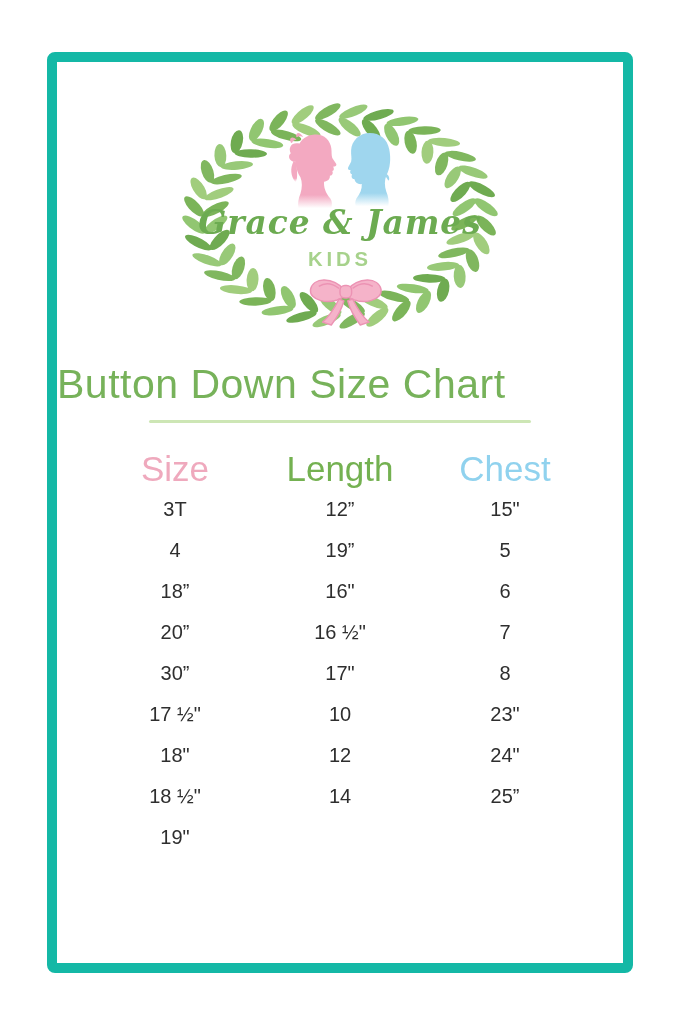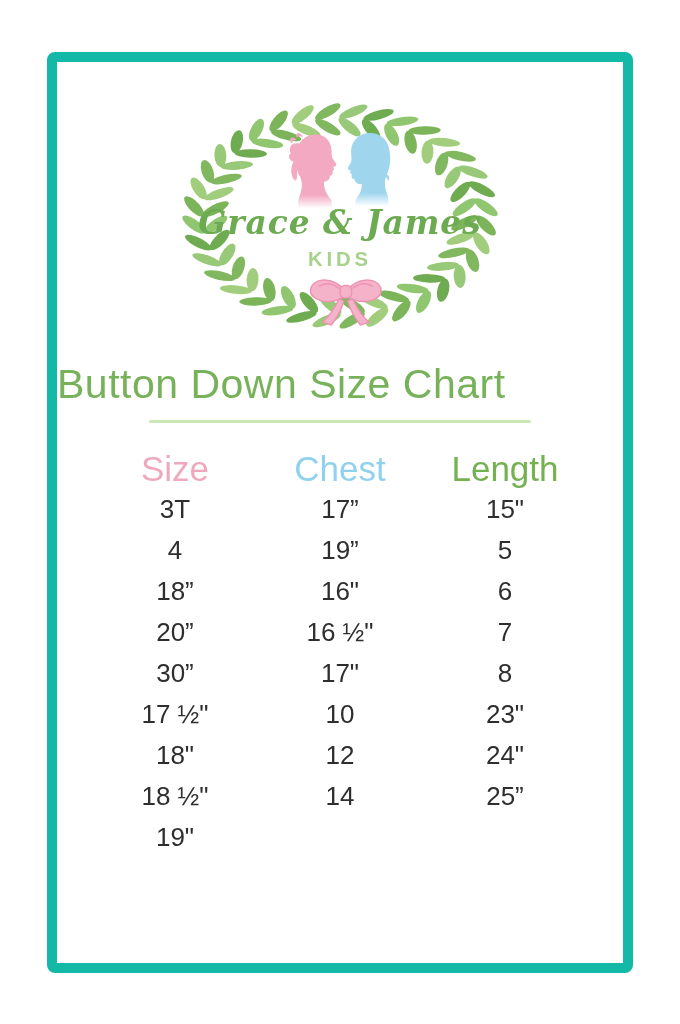--- a/index.html
+++ b/index.html
@@ -52,21 +52,21 @@
   .th {
     font-size: 35px;
     line-height: 40px;
     text-align: center;
     font-weight: 400;
   }
   .th-size   { color: #efa9bd; }
   .th-length { color: #74b151; }
   .th-chest  { color: #90d2ee; }
   .td {
-    font-size: 26px;
+    font-size: 20px;
     line-height: 41px;
     text-align: center;
     color: #2e2e2e;
     font-weight: 400;
   }
 </style>
 </head>
 <body>
 
 <div class="card">
@@ -134,25 +134,25 @@
         <path d="M73,17 C67,13 60,13 52,19" fill="none"></path>
       </g>
     </svg>
   </div>
 
   <div class="page-title">Button Down Size Chart</div>
   <div class="title-underline"></div>
 
   <div class="size-table">
     <div class="th th-size">Size</div>
+    <div class="th th-length">Length</div>
     <div class="th th-chest">Chest</div>
-    <div class="th th-length">Length</div>
 
     <div class="td">3T</div>
-    <div class="td">17”</div>
+    <div class="td">12”</div>
     <div class="td">15"</div>
 
     <div class="td">4</div>
     <div class="td">19”</div>
 
     <div class="td">5</div>
     <div class="td">18”</div>
     <div class="td">16"</div>
 
     <div class="td">6</div>

